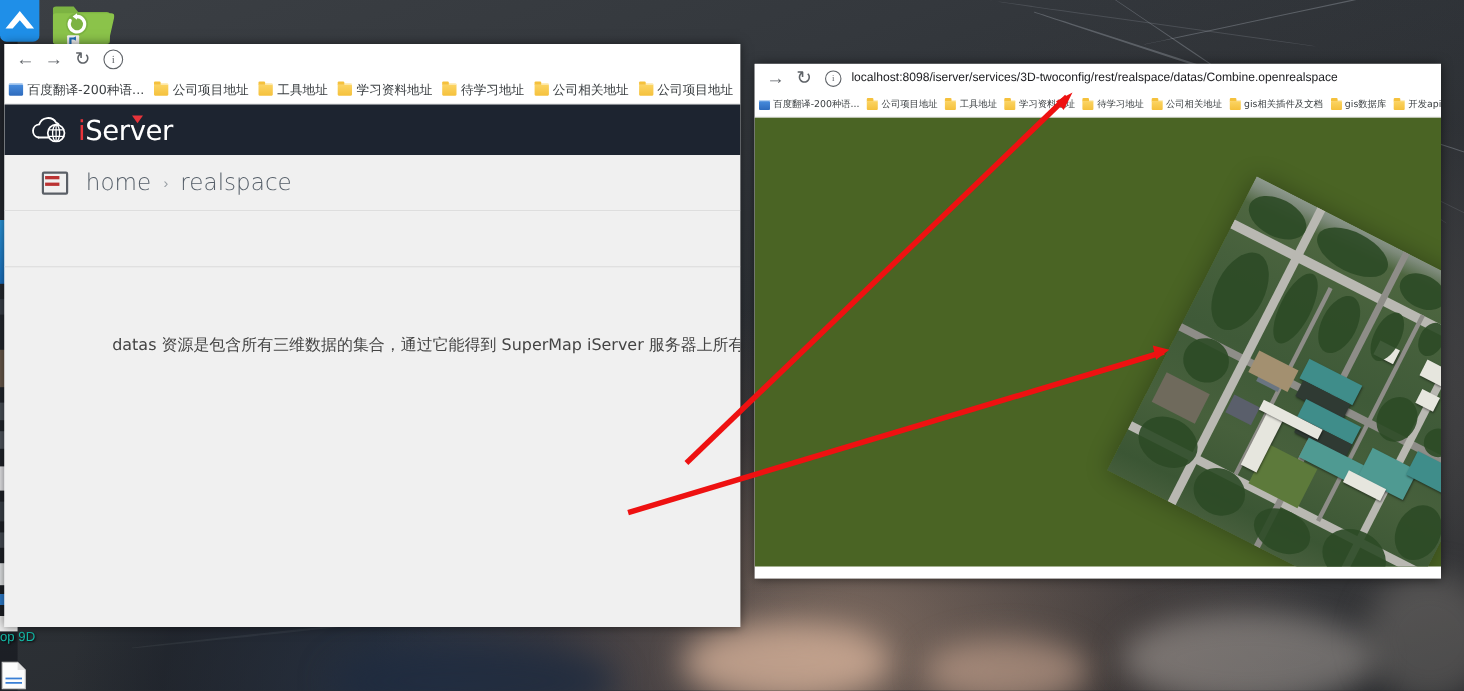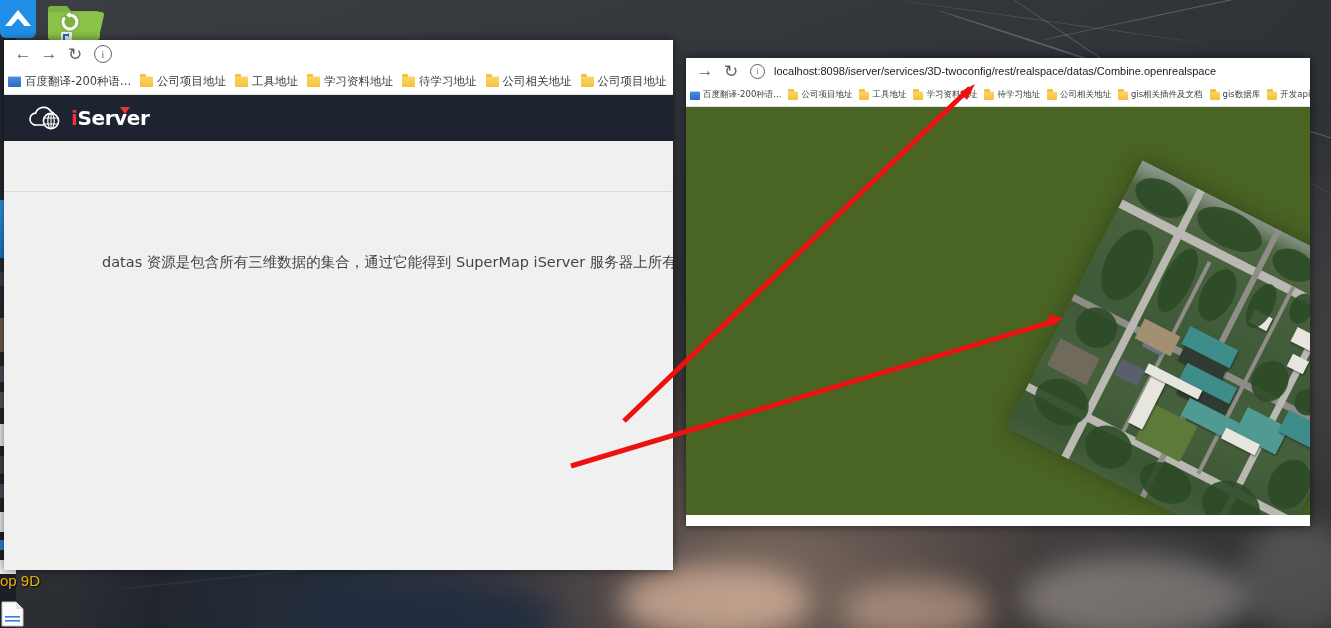--- a/index.html
+++ b/index.html
@@ -25,21 +25,21 @@
 
   
   #left-strip{position:absolute;left:0;top:0;width:16px;height:628px;
       background:linear-gradient(180deg,#20232a 0%,#262a31 40%,#1b1e24 100%);z-index:5;}
   .strip-item{position:absolute;left:0;width:16px;}
 
   
   #icon-blue{position:absolute;left:0;top:0;width:36px;height:40px;z-index:6;}
   #icon-folder{position:absolute;left:48px;top:0;width:56px;height:44px;z-index:6;}
   #icon-doc-bottom{position:absolute;left:0;top:600px;width:26px;height:28px;z-index:6;}
-  .dt-label{position:absolute;color:#eab308;font-size:15px;
+  .dt-label{position:absolute;color:#14b8a6;font-size:12px;
       text-shadow:1px 1px 2px rgba(0,0,0,.9);z-index:6;white-space:nowrap;}
 
   
   #win1{position:absolute;left:4px;top:40px;width:669px;height:530px;
       background:#fff;z-index:10;box-shadow:0 0 9px rgba(0,0,0,.55);overflow:hidden;}
   .chrome-toolbar{height:28px;background:#fff;display:flex;align-items:center;padding:0 6px;}
   .nav-btn{width:26px;height:26px;display:flex;align-items:center;justify-content:center;
       color:#5f6368;font-size:17px;flex:0 0 auto;cursor:pointer;}
   .omnibox{flex:1;display:flex;align-items:center;height:24px;margin-left:6px;}
   .omnibox .info-ic{width:16px;height:16px;border:1.4px solid #5f6368;border-radius:50%;
@@ -54,21 +54,21 @@
       box-shadow:inset 0 1px 0 rgba(255,255,255,.6);position:relative;}
   .bm-ic:before{content:"";position:absolute;left:0;top:-2px;width:6px;height:3px;
       background:#f5c13c;border-radius:1px 1px 0 0;}
   .bm-ic.translate{background:linear-gradient(180deg,#4a8fe0 0%,#2e6bbd 100%);}
   .bm-ic.translate:before{display:none;}
   .bm-tx{font-size:11.5px;color:#3c4043;white-space:nowrap;
       font-family:"DejaVu Sans","Liberation Sans",sans-serif;}
 
   .iserver-header{height:46px;background:#1d2430;display:flex;align-items:center;padding-left:22px;}
   .logo-mark{width:38px;height:26px;position:relative;margin-right:7px;flex:0 0 auto;}
-  .logo-text{font-size:20px;font-weight:bold;letter-spacing:-.4px;position:relative;
+  .logo-text{font-size:25px;font-weight:normal;letter-spacing:-.4px;position:relative;
       font-family:"DejaVu Sans","Liberation Sans",sans-serif;text-align:right;}
   .logo-i{color:#e8333a;}
   .logo-rest{color:#ffffff;}
   .logo-tri{position:absolute;width:0;height:0;border-left:5px solid transparent;
       border-right:5px solid transparent;border-top:7px solid #e8333a;top:1px;left:49px;}
 
   .crumbbar{height:50px;background:#f0f0f0;display:flex;align-items:center;
       padding-left:34px;border-bottom:1px solid #dcdcdc;}
   .crumb-ic{width:20px;height:17px;margin-right:16px;position:relative;flex:0 0 auto;
       border:2px solid #5a5f66;border-radius:2px;}
@@ -233,20 +233,29 @@
         <ellipse cx="25" cy="16" rx="3.2" ry="7.6" fill="none" stroke="#ffffff" stroke-width="1.2"></ellipse>
         <path d="M17.6 13 h14.8 M17.6 19 h14.8 M25 8.4 v15.2" stroke="#ffffff" stroke-width="1.1"></path>
       </svg>
     </div>
     <div class="logo-text">
       <span class="logo-i">i</span><span class="logo-rest">Server</span>
       <span class="logo-tri"></span>
     </div>
   </div>
 
+  <div class="crumbbar">
+    <div class="crumb-ic">
+      <i style="top:2px;"></i>
+        <i style="top:8px;"></i>
+    </div>
+    <span class="crumb-tx">home</span>
+    <span class="crumb-sep">›</span>
+    <span class="crumb-tx">realspace</span>
+  </div>
 
   <div class="win1-body">
     <div style="height:50px;"></div>
     <div class="sec-sep"></div>
 
     <div class="desc-wrap">
       <div class="desc-body">datas 资源是包含所有三维数据的集合，通过它能得到 SuperMap iServer 服务器上所有的三维数据信</div>
     </div>
 
   </div>

